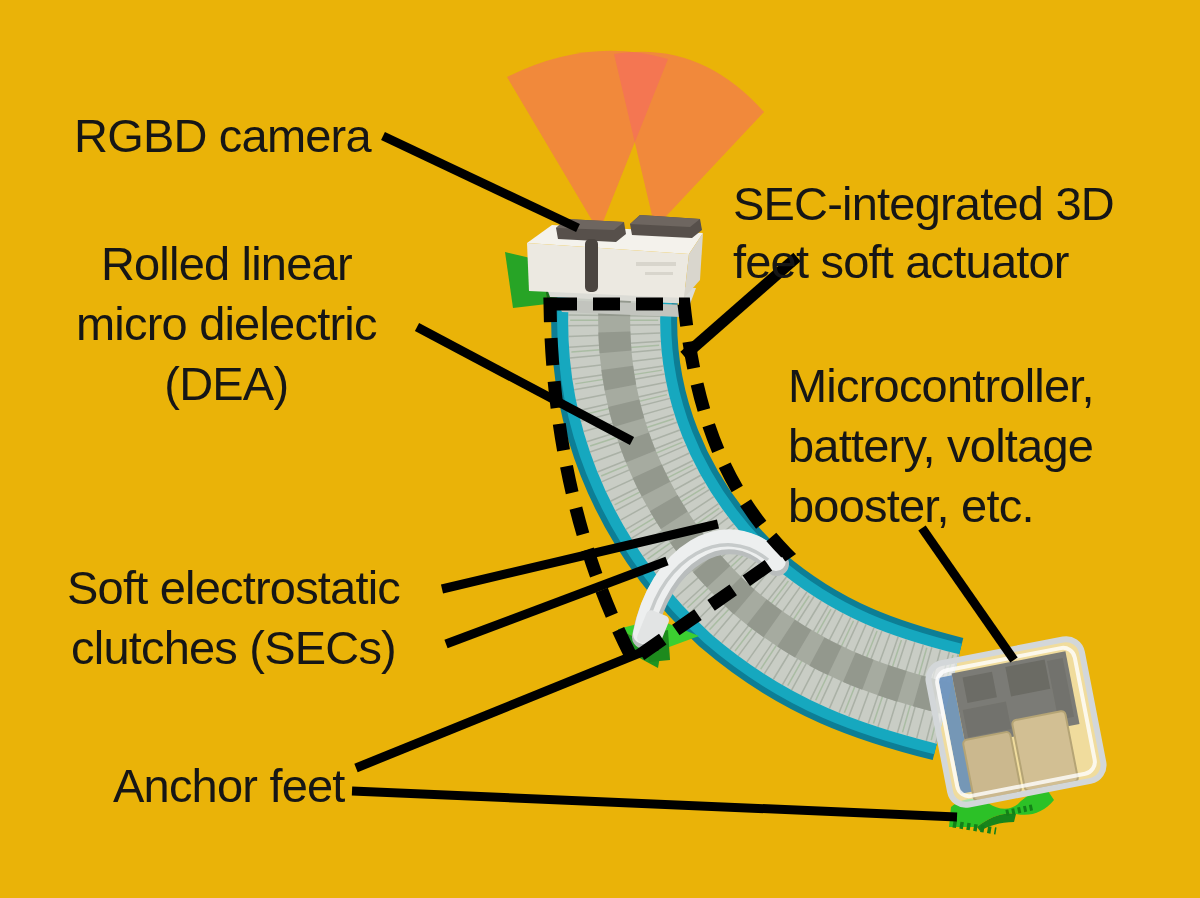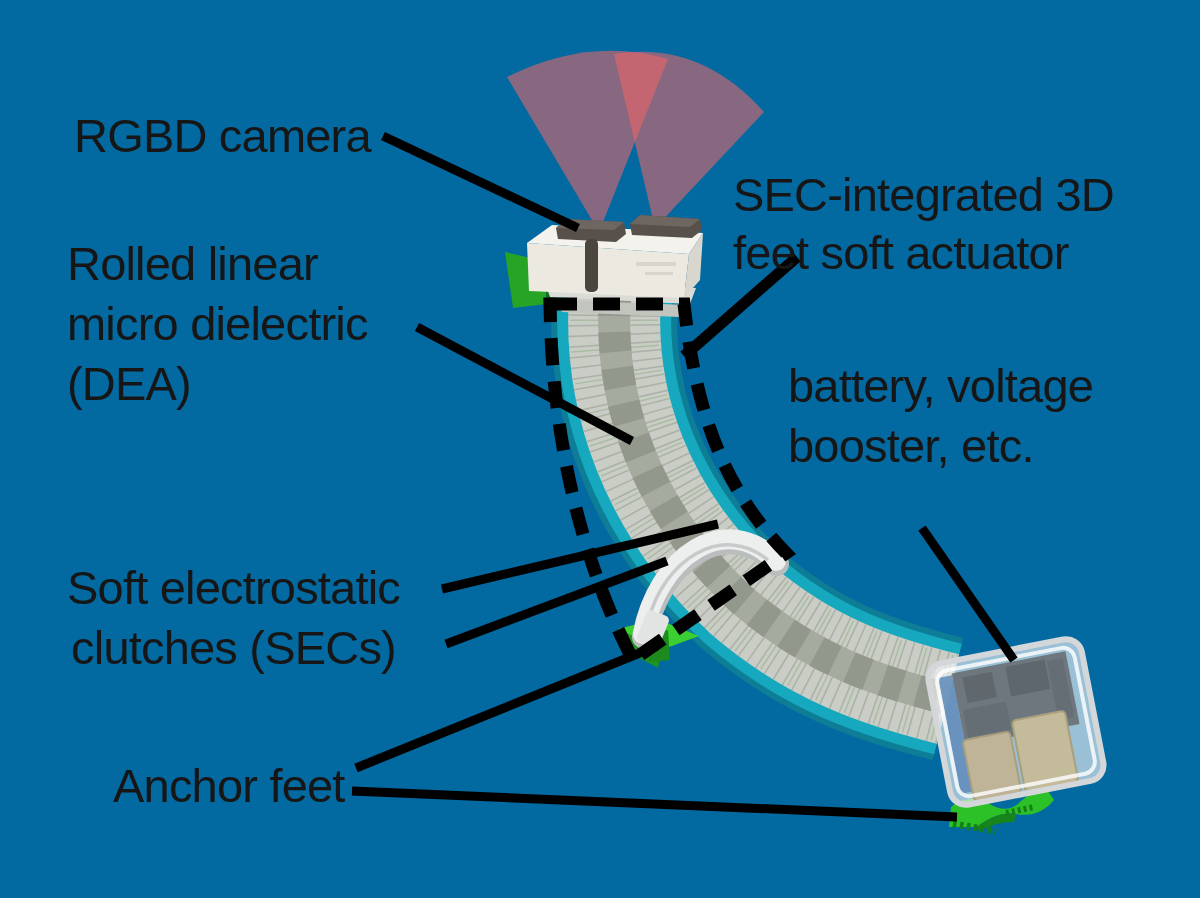--- a/index.html
+++ b/index.html
@@ -1,33 +1,33 @@
 <!DOCTYPE html>
 <html><head>
 <meta charset="utf-8">
 <style>
   html, body { margin: 0; padding: 0; background: #ffffff; }
   .canvas {
     position: relative;
     width: 1200px;
     height: 898px;
-    background: #0369a1;
+    background: #eab308;
     overflow: hidden;
     font-family: "Liberation Sans", sans-serif;
   }
   .fig-svg { position: absolute; left: 0; top: 0; }
   .label {
     position: absolute;
     color: #161616;
     font-size: 47px;
     line-height: 60px;
     letter-spacing: -0.8px;
     white-space: nowrap;
   }
-  .label.tight { line-height: 58px; }
+  .label.tight { line-height: 58px; margin-top: 9px; }
 </style>
 </head>
 <body>
 
 <div class="canvas">
 
   <svg class="fig-svg" width="1200" height="898" viewBox="0 0 1200 898">
 
     <defs>
       <path id="spine" d="M 615 296 C 608 400 645 510 742 600 C 812 660 880 682 948 699"></path>
@@ -125,27 +125,28 @@
 
   <div class="label" style="left:74px; top:106px;">
     <div>RGBD camera</div>
   </div>
 
   <div class="label tight" style="left:733px; top:166px;">
     <div>SEC-integrated 3D</div>
     <div>feet soft actuator</div>
   </div>
 
-  <div class="label" style="left:67px; top:234px;">
+  <div class="label" style="left:76px; top:234px;text-align:center;">
     <div>Rolled linear</div>
     <div>micro dielectric</div>
     <div>(DEA)</div>
   </div>
 
   <div class="label" style="left:788px; top:356px;">
+    <div>Microcontroller,</div>
     <div>battery, voltage</div>
     <div>booster, etc.</div>
   </div>
 
   <div class="label" style="left:67px; top:558px;text-align:center;">
     <div>Soft electrostatic</div>
     <div>clutches (SECs)</div>
   </div>
 
   <div class="label" style="left:77px; top:756px;margin-left:36px;">

